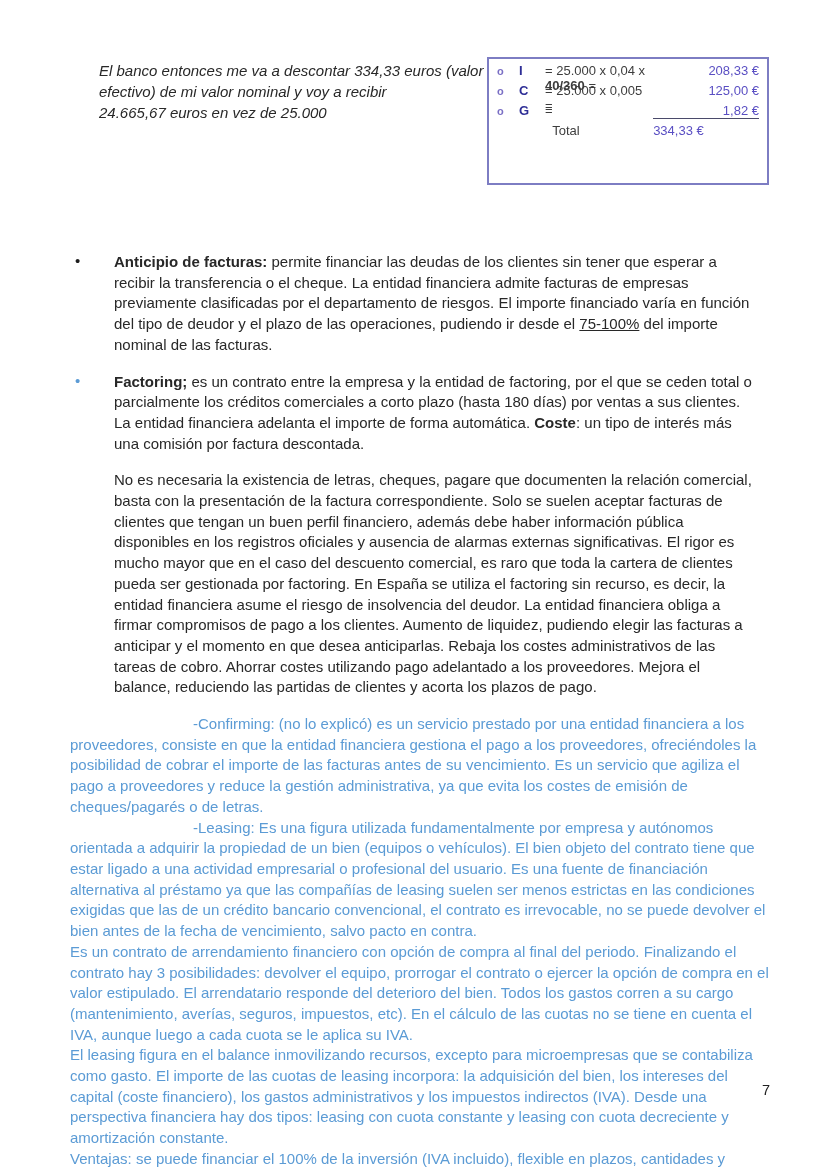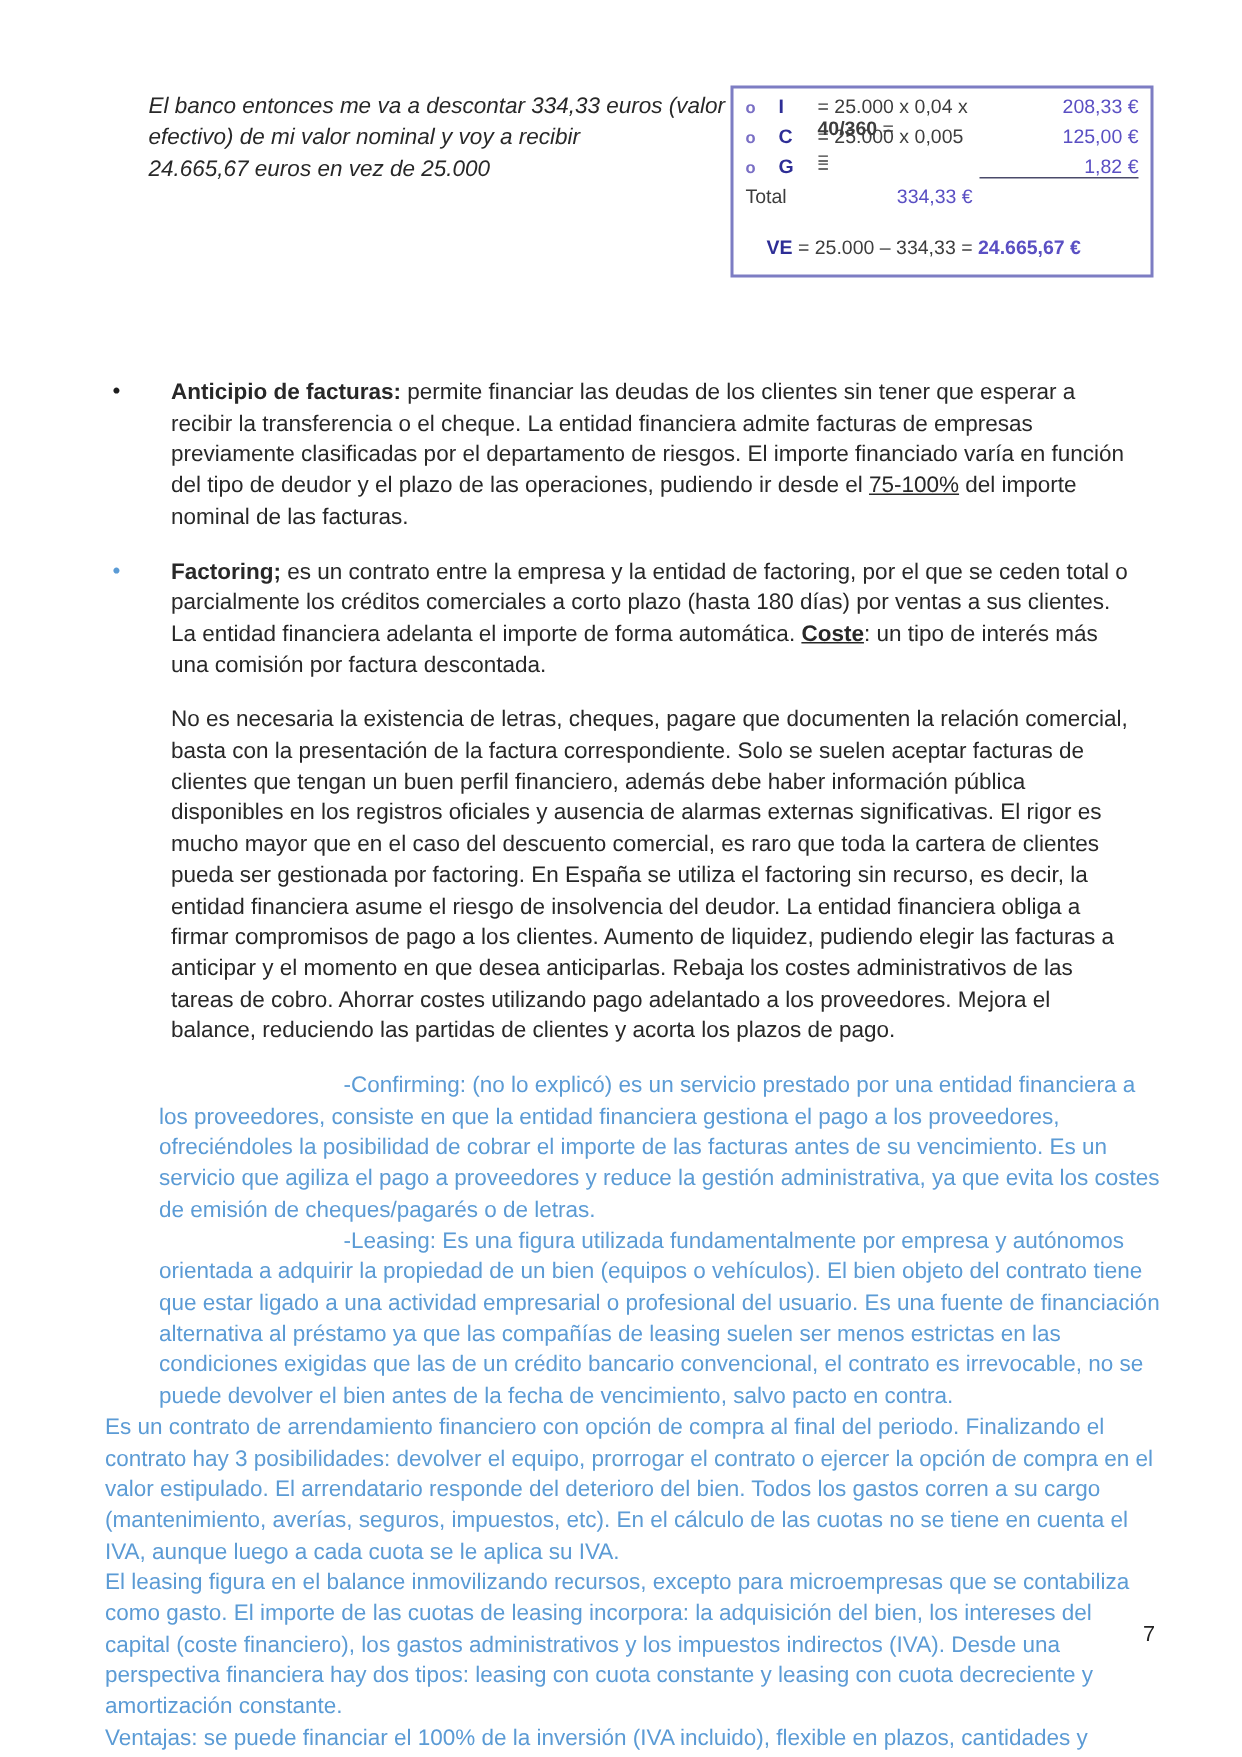--- a/index.html
+++ b/index.html
@@ -36,41 +36,41 @@
     font-size:13px;
     background:#fff;
   }
   .cb-row{display:flex;align-items:baseline;height:20px;}
   .cb-o{color:#7a6fc5;font-weight:bold;width:22px;font-size:11px;}
   .cb-label{font-weight:bold;color:var(--navy);width:26px;}
   .cb-formula{color:var(--formula);flex:1;}
   .cb-formula b{font-weight:bold;}
   .cb-value{color:var(--purple);width:106px;text-align:right;}
   .cb-underline{border-bottom:1.5px solid #4a4a6a;}
-  .cb-total-row{display:flex;justify-content:flex-start;align-items:baseline;height:20px;}
+  .cb-total-row{display:flex;justify-content:center;align-items:baseline;height:20px;}
   .cb-total-label{color:var(--formula);margin-right:18px;}
   .cb-ve{margin-top:14px;padding-left:14px;height:20px;}
   .cb-ve-label{font-weight:bold;color:var(--navy);}
   .cb-ve-formula{color:var(--formula);}
   .cb-ve-value{font-weight:bold;color:var(--purple);}
   
   .content{position:absolute;left:0;top:236px;width:828px;}
   ul.bullets{margin:0;padding:0 54px 0 75px;list-style:none;}
   ul.bullets li{position:relative;padding-left:23px;font-size:15px;line-height:20.7px;}
   .marker{position:absolute;left:0;top:-1px;font-size:15px;}
   .marker-black{color:#1d1d1d;}
   .marker-blue{color:var(--blue);}
   .lead{font-weight:bold;}
   .u{text-decoration:underline;}
-  .b{font-weight:bold;text-decoration:underline;}
+  .b{font-weight:bold;}
   .italic-note{font-style:italic;}
   li p{margin:16px;}
   .blue-block{margin:0;padding:0 54px 0 70px;}
   .blue-block p{margin:0;color:var(--blue);font-size:15px;line-height:20.7px;}
-  .blue-block p.indent{text-indent:123px;margin-left:36px;}
+  .blue-block p.indent{text-indent:123px;}
   .page-number{position:absolute;left:762px;top:1082px;font-size:14.5px;color:#222;}
 </style>
 </head>
 <body>
 
 <div class="page">
 
   <div class="intro">El banco entonces me va a descontar 334,33 euros (valor
 efectivo) de mi valor nominal y voy a recibir
 24.665,67 euros en vez de 25.000</div>
@@ -91,23 +91,20 @@
     <div class="cb-row">
       <span class="cb-o">o</span>
       <span class="cb-label">G</span>
       <span class="cb-formula">=</span>
       <span class="cb-value cb-underline">1,82 €</span>
     </div>
     <div class="cb-total-row">
       <span class="cb-total-label">Total</span>
       <span class="cb-value">334,33 €</span>
     </div>
-    <div class="cb-ve">
-      <span class="cb-ve-label">VE </span><span class="cb-ve-formula">= 25.000 – 334,33 = </span><span class="cb-ve-value">24.665,67 €</span>
-    </div>
   </div>
 
   <div class="content">
     <ul class="bullets">
       <li>
         <span class="marker marker-black">•</span>
         <p><span class="lead">Anticipio de facturas:</span><span> permite financiar las deudas de los clientes sin tener que esperar a recibir la transferencia o el cheque. La entidad financiera admite facturas de empresas previamente clasificadas por el departamento de riesgos. El importe financiado varía en función del tipo de deudor y el plazo de las operaciones, pudiendo ir desde el </span><span class="u">75-100%</span><span> del importe nominal de las facturas.</span></p>
       </li>
       <li>
         <span class="marker marker-blue">•</span>

